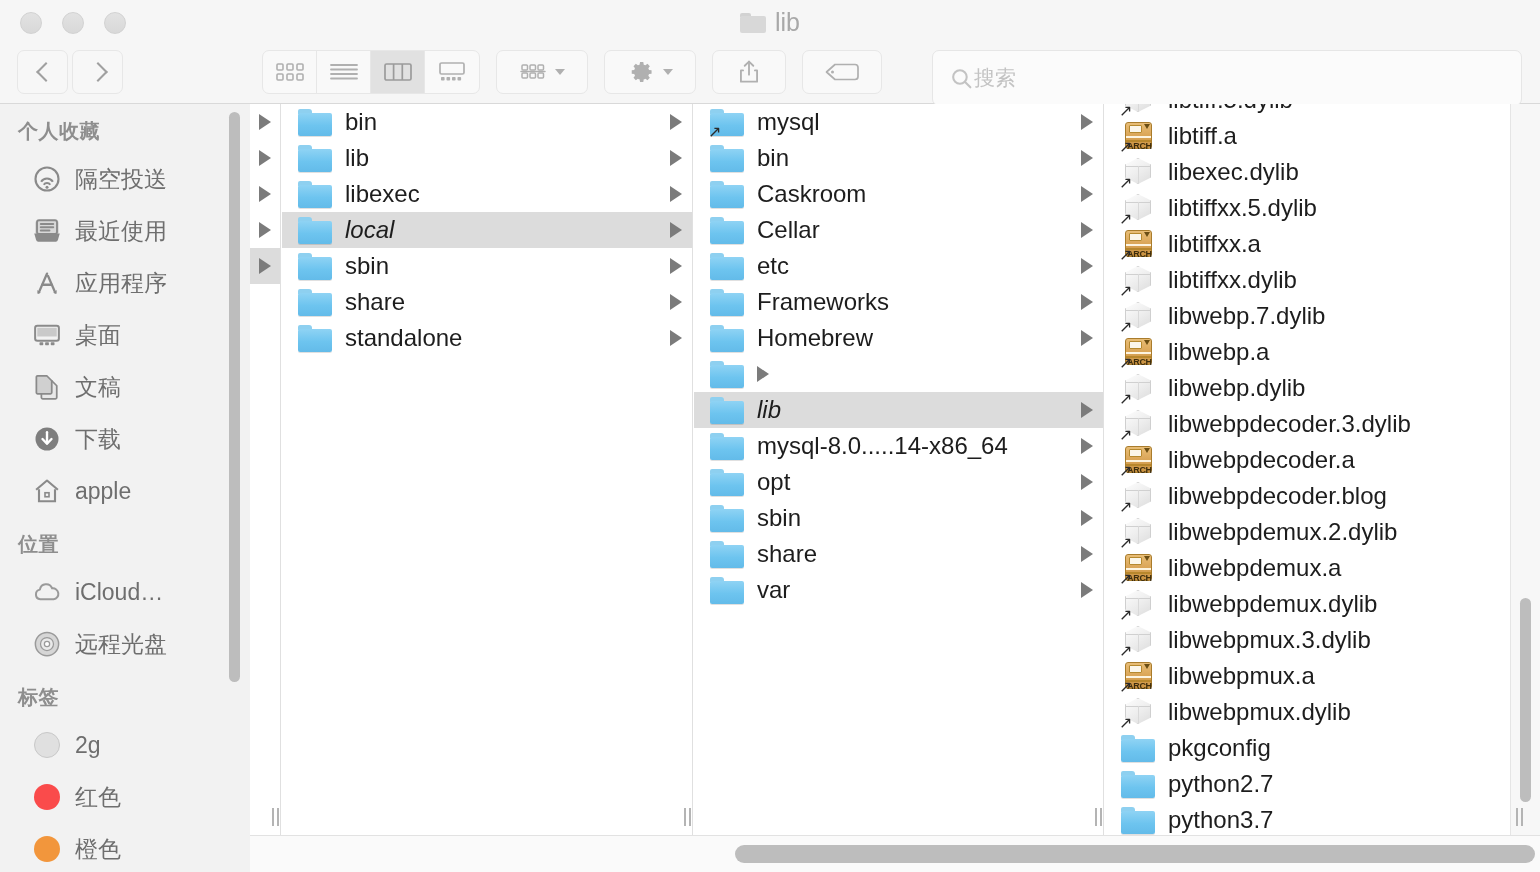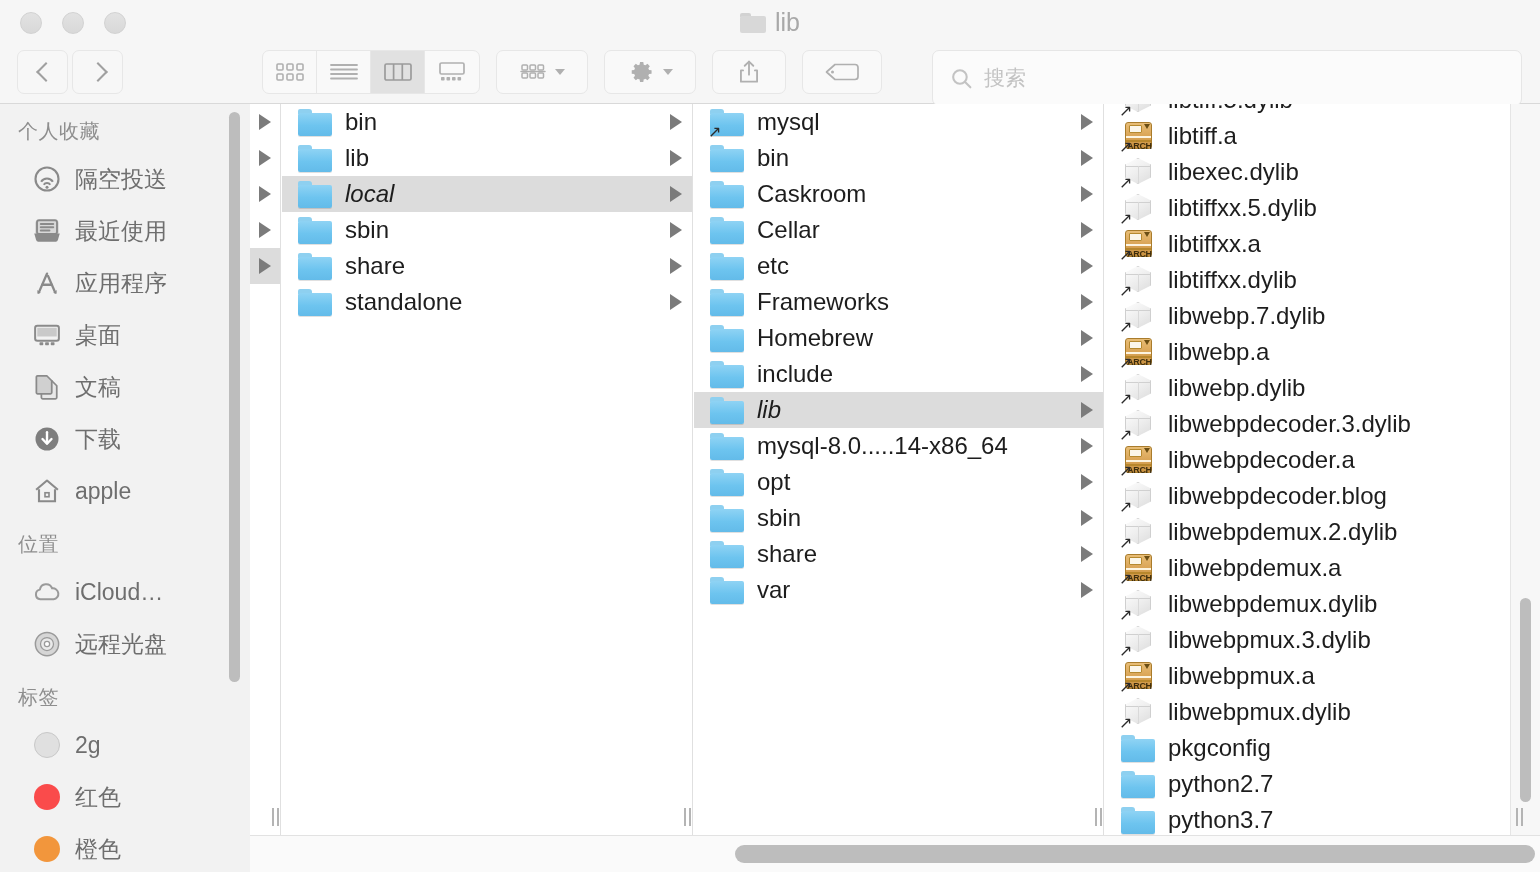--- a/index.html
+++ b/index.html
@@ -114,33 +114,33 @@
     border-left: 5.5px solid transparent;
     border-right: 5.5px solid transparent;
     border-top: 6px solid #b0b0b0;
   }
 
   
   #searchbox {
     position: absolute; left: 932px; top: 50px;
     width: 590px; height: 56px;
     background: #fbfbfb; border: 1px solid #e6e6e6; border-radius: 7px;
-    display: flex; align-items: center; padding-left: 16px; gap: 10px;
+    display: flex; align-items: center; padding-left: 16px; 
   }
   #search-placeholder { font-size: 21px; color: #c3c3c3; }
 
   
   #sidebar {
     position: absolute; left: 0; top: 104px;
     width: 250px; height: 768px;
     background: #f2f2f2;
     overflow: hidden;
   }
   .sb-header {
-    font-size: 20px; font-weight: 400; color: #8e8e8e;
+    font-size: 20px; font-weight: 700; color: #8e8e8e;
     padding: 14px 0 8px 18px; letter-spacing: .5px;
   }
   .sb-item {
     display: flex; align-items: center; gap: 13px;
     height: 52px; padding-left: 32px;
     font-size: 23px; color: #6e6e6e;
   }
   .sb-ico { width: 30px; height: 30px; flex: 0 0 30px; position: relative; }
 
   #sb-scroll {
@@ -564,20 +564,28 @@
           <span class="tri"></span>
         </div>
         <div class="row">
           <span class="fico">
             <span class="tab"></span>
             <span class="body"></span>
           </span>
           <span class="nm">lib</span>
           <span class="tri"></span>
         </div>
+        <div class="row">
+          <span class="fico">
+            <span class="tab"></span>
+            <span class="body"></span>
+          </span>
+          <span class="nm">libexec</span>
+          <span class="tri"></span>
+        </div>
         <div class="row sel">
           <span class="fico">
             <span class="tab"></span>
             <span class="body"></span>
           </span>
           <span class="nm">local</span>
           <span class="tri"></span>
         </div>
         <div class="row">
           <span class="fico">
@@ -660,21 +668,20 @@
             <span class="body"></span>
           </span>
           <span class="nm">Homebrew</span>
           <span class="tri"></span>
         </div>
         <div class="row">
           <span class="fico">
             <span class="tab"></span>
             <span class="body"></span>
           </span>
-          <span class="nm">include</span>
           <span class="tri"></span>
         </div>
         <div class="row sel">
           <span class="fico">
             <span class="tab"></span>
             <span class="body"></span>
           </span>
           <span class="nm">lib</span>
           <span class="tri"></span>
         </div>

